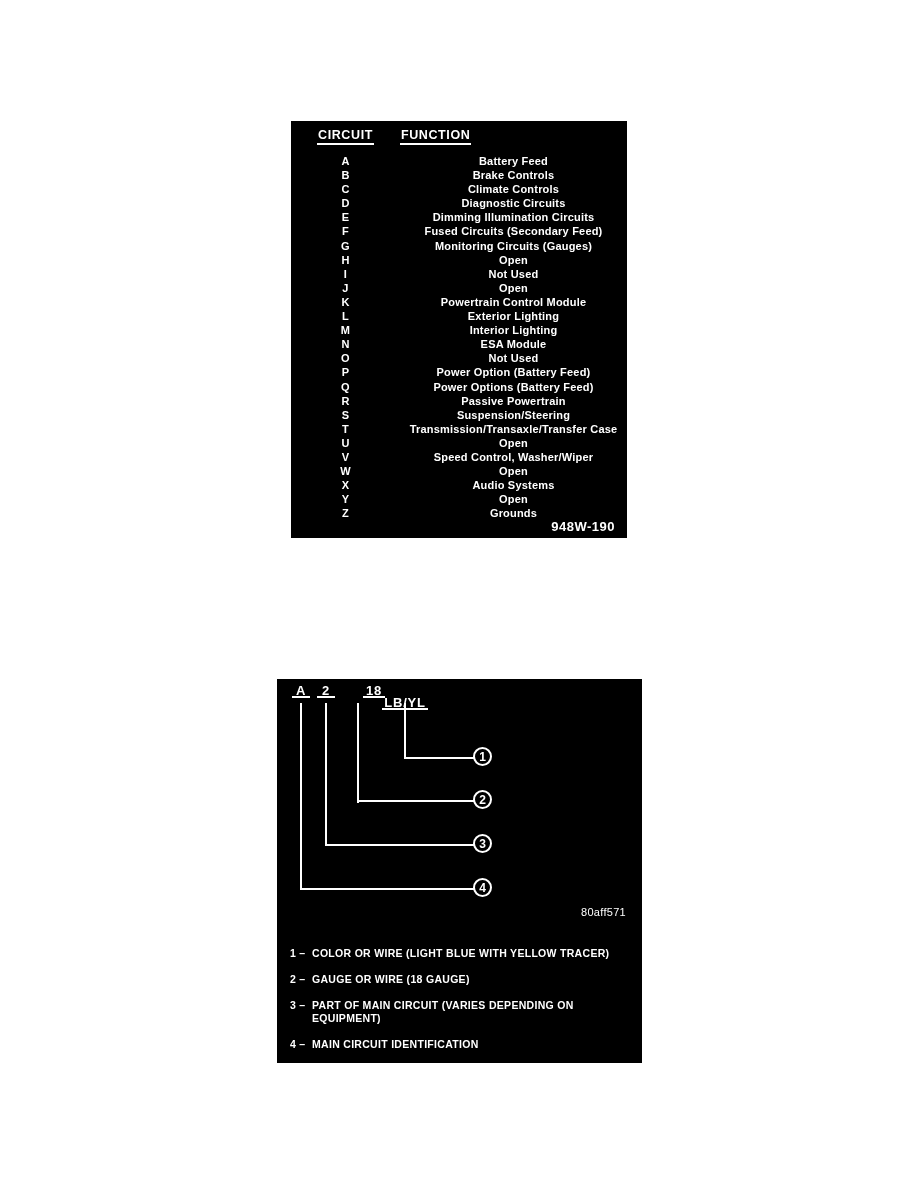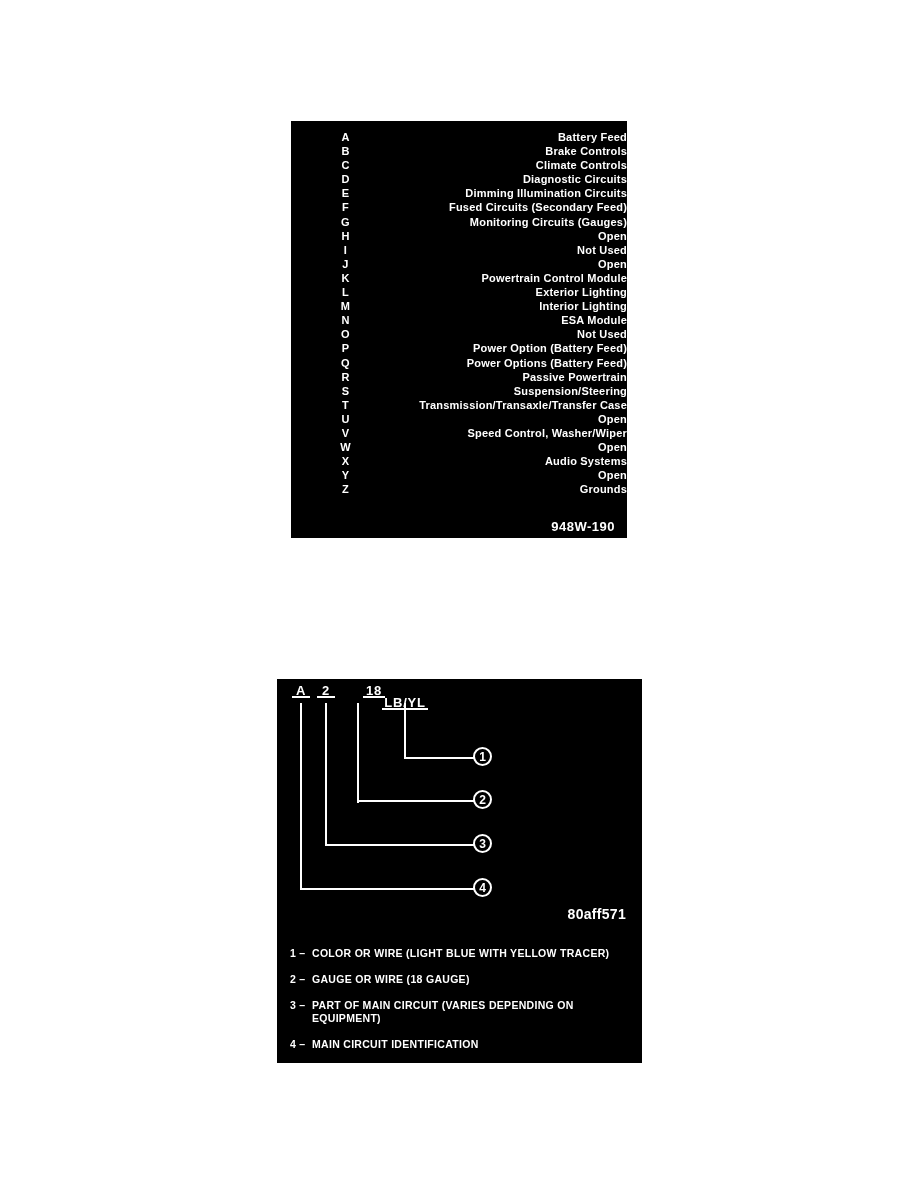--- a/index.html
+++ b/index.html
@@ -28,21 +28,21 @@
   .hdr-circuit { justify-self: center; border-bottom: 2px solid #fff; padding: 0 1px 1px 1px; }
   .hdr-function { justify-self: start; border-bottom: 2px solid #fff; padding: 0 1px 1px 1px; }
   .tbl-body { margin-top: 9px; }
   .tbl-row {
     display: grid;
     grid-template-columns: 109px 1fr;
     line-height: 14.1px;
     font-size: 11px; font-weight: bold; letter-spacing: 0.2px;
   }
   .cell-circuit { text-align: center; }
-  .cell-function { text-align: right; }
+  .cell-function { text-align: center; }
   .fig-code-1 {
     position: absolute; right: 12px; bottom: 4px;
     font-size: 13px; font-weight: bold; letter-spacing: 0.5px;
   }
 
   
   .panel-diagram {
     left: 277px; top: 679px;
     width: 365px; height: 384px;
   }
@@ -77,41 +77,45 @@
     display: flex; align-items: center; justify-content: center;
     font-size: 12px; font-weight: bold;
   }
   .co-1 { top: 68px; }
   .co-2 { top: 111px; }
   .co-3 { top: 155px; }
   .co-4 { top: 199px; }
 
   .fig-code-2 {
     position: absolute; right: 16px; top: 227px;
-    font-size: 14px; font-weight: bold; letter-spacing: 0.3px; margin-left: 46px;
+    font-size: 11px; font-weight: normal; letter-spacing: 0.3px; margin-left: 46px;
   }
 
   .legend {
     position: absolute; left: 13px; top: 268px; width: 322px;
   }
   .legend-item {
     display: flex;
     font-size: 10.5px; font-weight: bold; letter-spacing: 0.3px;
     line-height: 13px;
     margin-bottom: 13px;
   }
   .legend-num { flex: 0 0 22px; white-space: nowrap; }
   .legend-text { flex: 1 1 auto; }
 </style>
 </head>
 <body>
 
 <div>
 
   <div class="panel panel-table">
+    <div class="tbl-header">
+      <span class="hdr hdr-circuit">CIRCUIT</span>
+      <span class="hdr hdr-function">FUNCTION</span>
+    </div>
     <div class="tbl-body">
 
         <div class="tbl-row">
           <span class="cell-circuit">A</span>
           <span class="cell-function">Battery Feed</span>
         </div>
 
         <div class="tbl-row">
           <span class="cell-circuit">B</span>
           <span class="cell-function">Brake Controls</span>

